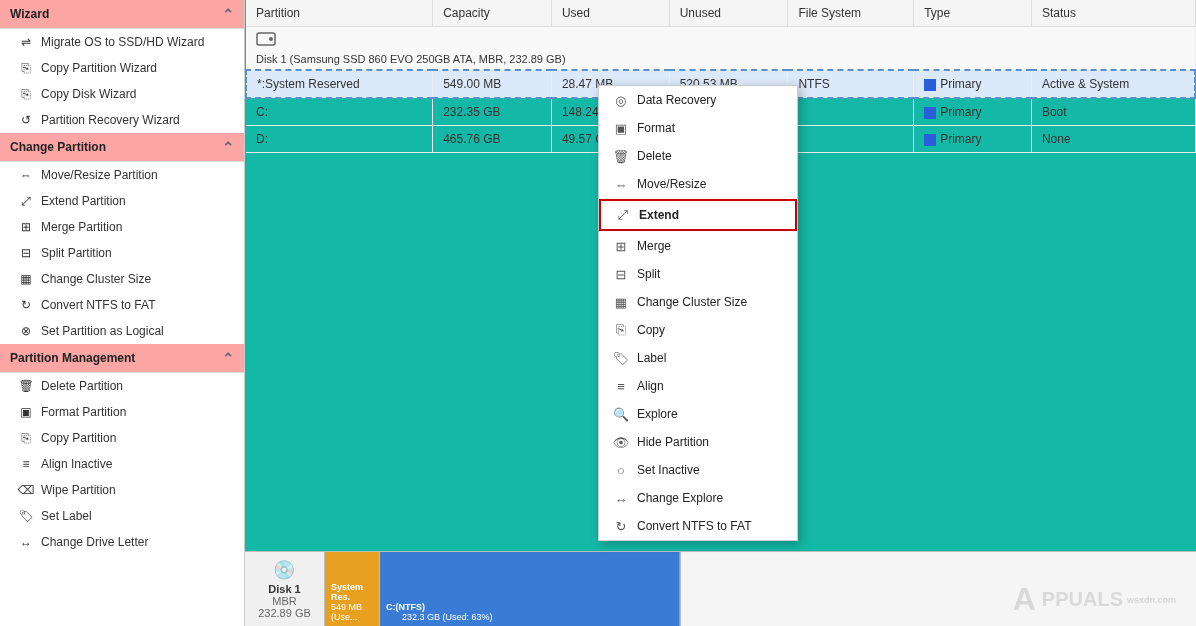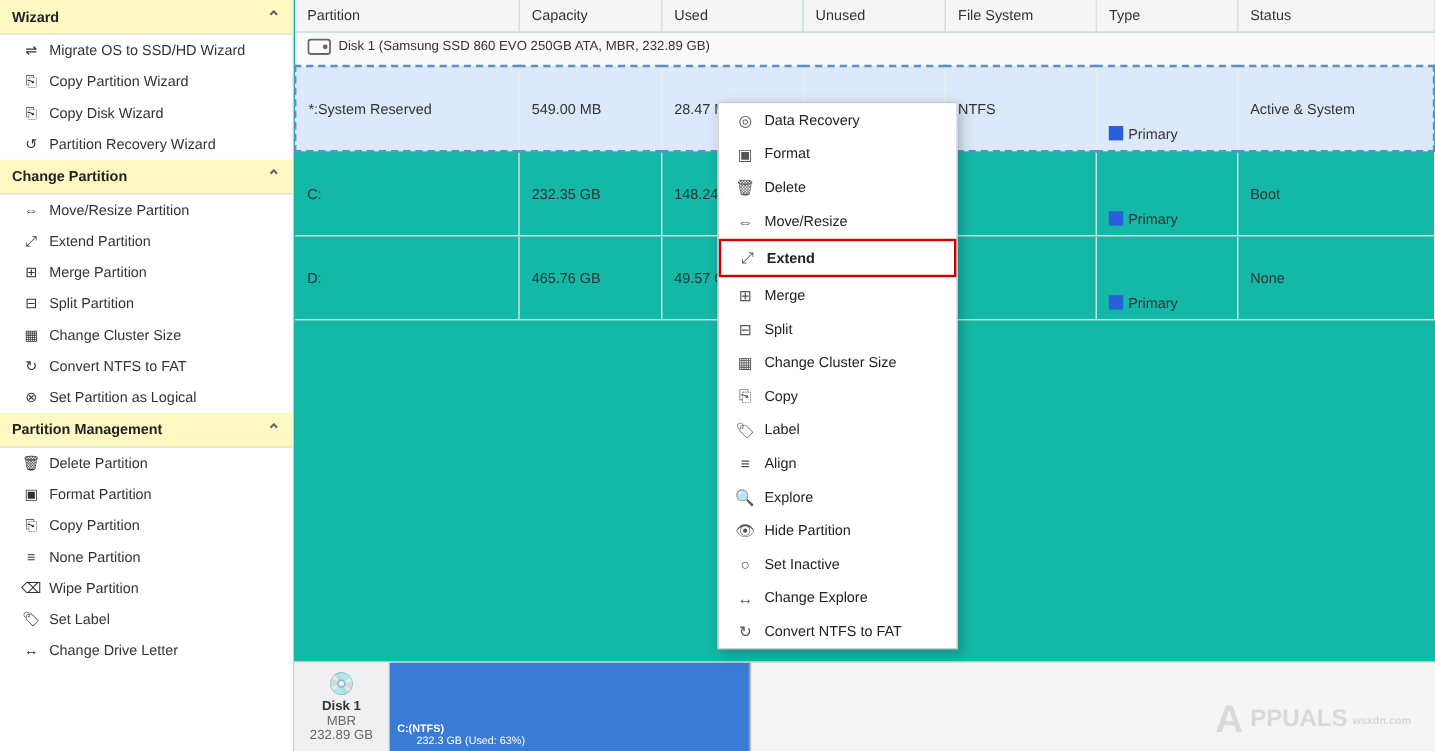--- a/index.html
+++ b/index.html
@@ -16,21 +16,21 @@
       flex-direction: column;
     }
     .sidebar-section-header {
       display: flex;
       align-items: center;
       justify-content: space-between;
       padding: 6px 10px;
       font-weight: bold;
       font-size: 12px;
       color: #222;
-      background: #fef9c3;
+      background: #fca5a5;
       border-bottom: 1px solid #ddd;
     }
     .sidebar-section-header .chevron {
       font-size: 14px;
       color: #666;
     }
     .sidebar-item {
       display: flex;
       align-items: center;
       padding: 5px 10px 5px 18px;
@@ -81,21 +81,21 @@
     }
     .disk-header-row td {
       background: #f9f9f9;
       color: #333;
       font-size: 11px;
       padding: 4px 10px;
       border-bottom: 1px solid #ddd;
     }
     .selected-row { background: #dce9fa !important; border: 2px dashed #5a8fc7; }
     .selected-row td { background: #dce9fa; }
-    .type-primary { display: flex; align-items: flex-start; gap: 4px; margin-top: 43px; }
+    .type-primary { display: flex; align-items: flex-end; gap: 4px; }
     .type-sq { width: 12px; height: 12px; background: #2a5fdb; display: inline-block; flex-shrink: 0; }
 
     
     .disk-bar-area {
       height: 75px;
       border-top: 1px solid #bbb;
       display: flex;
       background: #f5f5f5;
       overflow: hidden;
     }
@@ -258,21 +258,21 @@
   <div class="sidebar-item">
     <span class="icon">▣</span>
     <span>Format Partition</span>
   </div>
   <div class="sidebar-item">
     <span class="icon">⎘</span>
     <span>Copy Partition</span>
   </div>
   <div class="sidebar-item">
     <span class="icon">≡</span>
-    <span>None Partition</span>
+    <span>Align Inactive</span>
   </div>
   <div class="sidebar-item">
     <span class="icon">⌫</span>
     <span>Wipe Partition</span>
   </div>
   <div class="sidebar-item">
     <span class="icon">🏷</span>
     <span>Set Label</span>
   </div>
   <div class="sidebar-item">
@@ -292,21 +292,21 @@
           <th>Unused</th>
           <th>File System</th>
           <th>Type</th>
           <th>Status</th>
         </tr>
       </thead>
       <tbody>
 
         <tr class="disk-header-row">
           <td colspan="7">
-            <span style="display:inline-flex;align-items:center;gap:6px;">
+            <span style="display:inline-flex;gap:6px;flex-direction:column;">
               <svg width="20" height="16" viewBox="0 0 20 16">
                   <rect x="1" y="2" width="18" height="12" rx="2" fill="none" stroke="#666" stroke-width="1.5"></rect>
                   <circle cx="15" cy="8" r="2" fill="#666"></circle>
                 </svg>
               <span>Disk 1 (Samsung SSD 860 EVO 250GB ATA, MBR, 232.89 GB)</span>
             </span>
           </td>
         </tr>
 
         <tr class="selected-row">
@@ -360,20 +360,24 @@
 
   <div class="disk-bar-area">
     <div class="disk-bar-item">
       <div class="disk-info-label">
         <span class="disk-icon">💿</span>
         <span style="font-weight:bold;text-align:right;">Disk 1</span>
         <span style="color:#666;">MBR</span>
         <span style="color:#666;">232.89 GB</span>
       </div>
       <div class="disk-segments">
+        <div class="disk-seg seg-sysreserved" style="background:#e8a020;">
+          <span style="font-size:9px;font-weight:bold;color:#fff;">System Res.</span>
+          <span style="font-size:9px;color:#fff;">549 MB (Use...</span>
+        </div>
         <div class="disk-seg seg-c" style="background:#3a7bd5; min-width:300px;">
           <span style="font-size:9px;font-weight:bold;color:#fff;">C:(NTFS)</span>
           <span style="font-size:9px;color:#fff;margin-left:16px;">232.3 GB (Used: 63%)</span>
         </div>
       </div>
     </div>
   </div>
 </div>
 
 <div class="context-menu-overlay">

